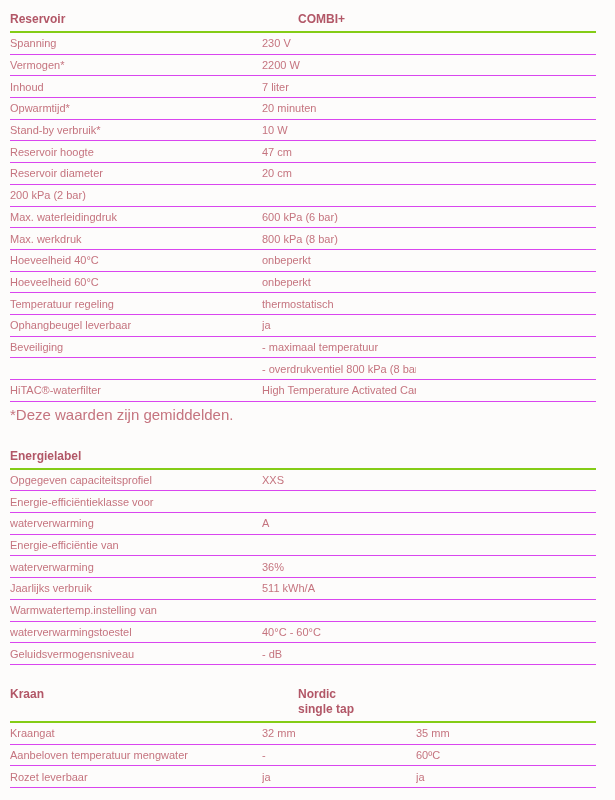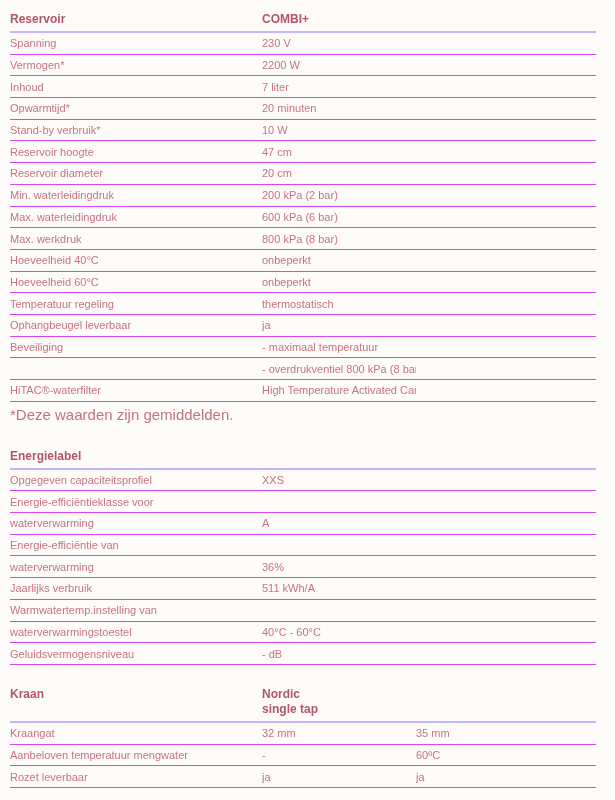--- a/index.html
+++ b/index.html
@@ -20,21 +20,22 @@
   .spec-table{width:586px;}
   
   .thead{
     display:grid;
     grid-template-columns:252px 154px auto;
     font-size:12px;
     font-weight:bold;
     color:#b25767;
     line-height:14px;
     padding-bottom:5px;
-    border-bottom:2px solid #c4b5fd;
+    border-bottom:2px solid #84cc16;
+    gap:36px;
   }
   .thead.two-line{line-height:15px;padding-bottom:4px;}
   .thead .hcell{white-space:pre-line;}
   
   .trow{
     display:grid;
     grid-template-columns:252px 154px auto;
     align-items:center;
     height:21.7px;
     box-sizing:border-box;
@@ -96,21 +97,20 @@
         <div class="cell">Reservoir hoogte</div>
         <div class="cell">47 cm</div>
         <div class="cell"></div>
       </div>
     <div class="trow">
         <div class="cell">Reservoir diameter</div>
         <div class="cell">20 cm</div>
         <div class="cell"></div>
       </div>
     <div class="trow">
-        <div class="cell">Min. waterleidingdruk</div>
         <div class="cell">200 kPa (2 bar)</div>
         <div class="cell"></div>
       </div>
     <div class="trow">
         <div class="cell">Max. waterleidingdruk</div>
         <div class="cell">600 kPa (6 bar)</div>
         <div class="cell"></div>
       </div>
     <div class="trow">
         <div class="cell">Max. werkdruk</div>

